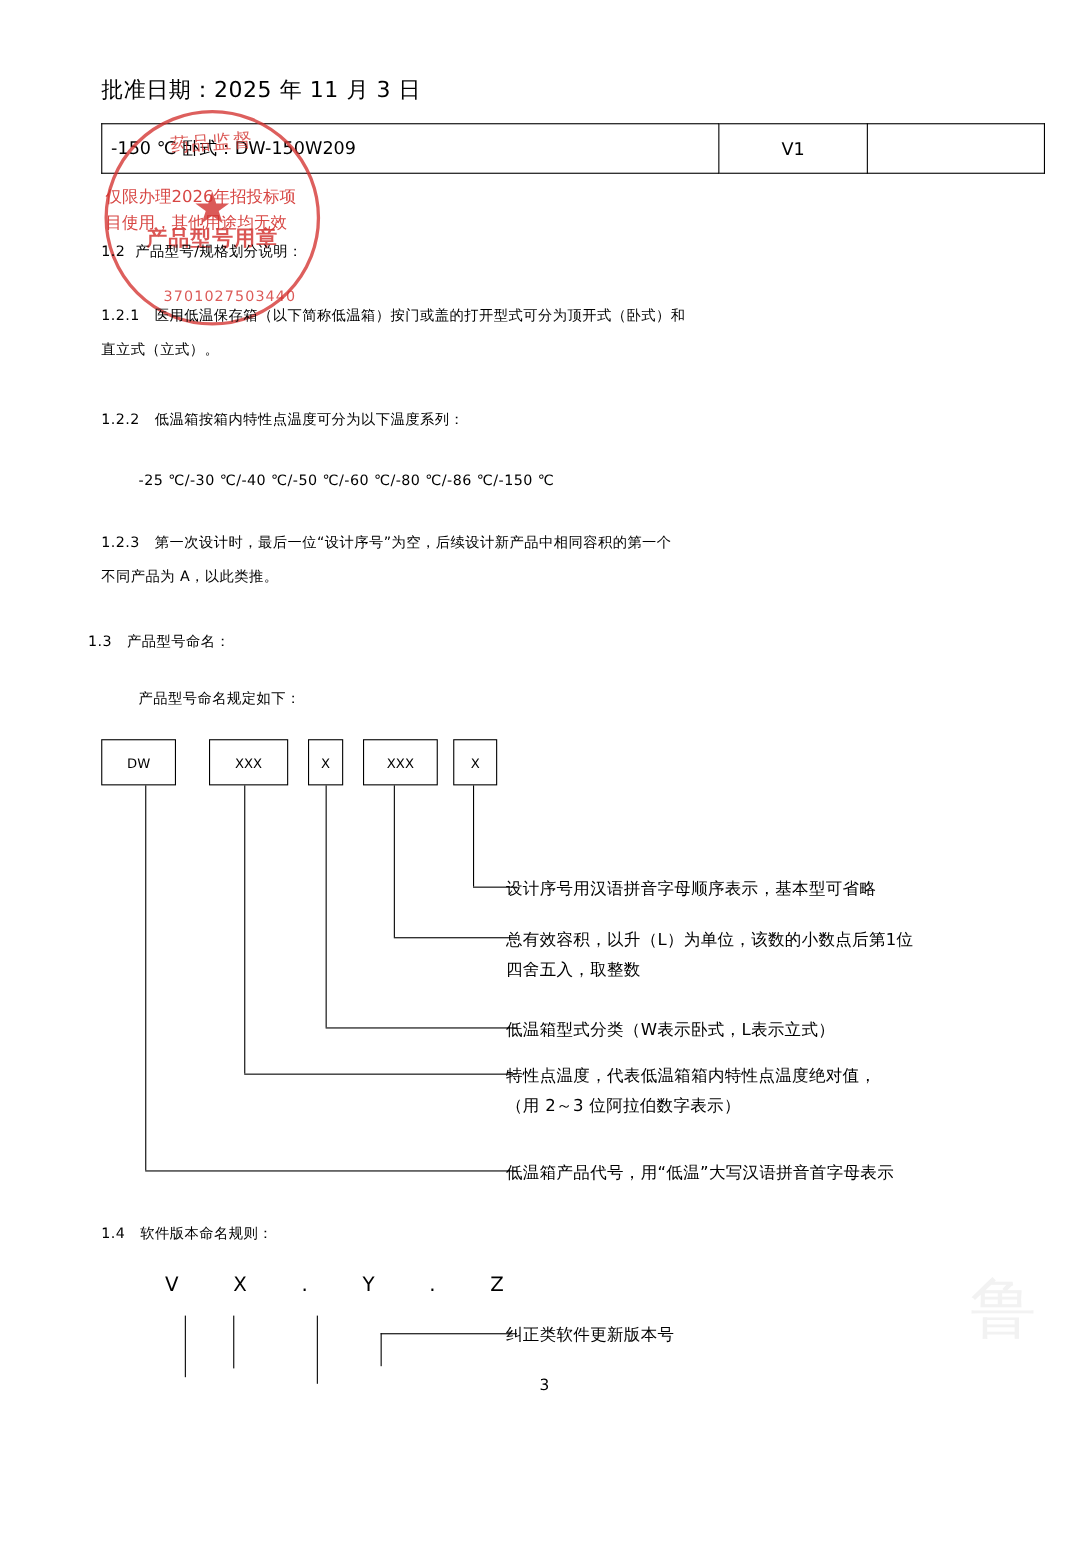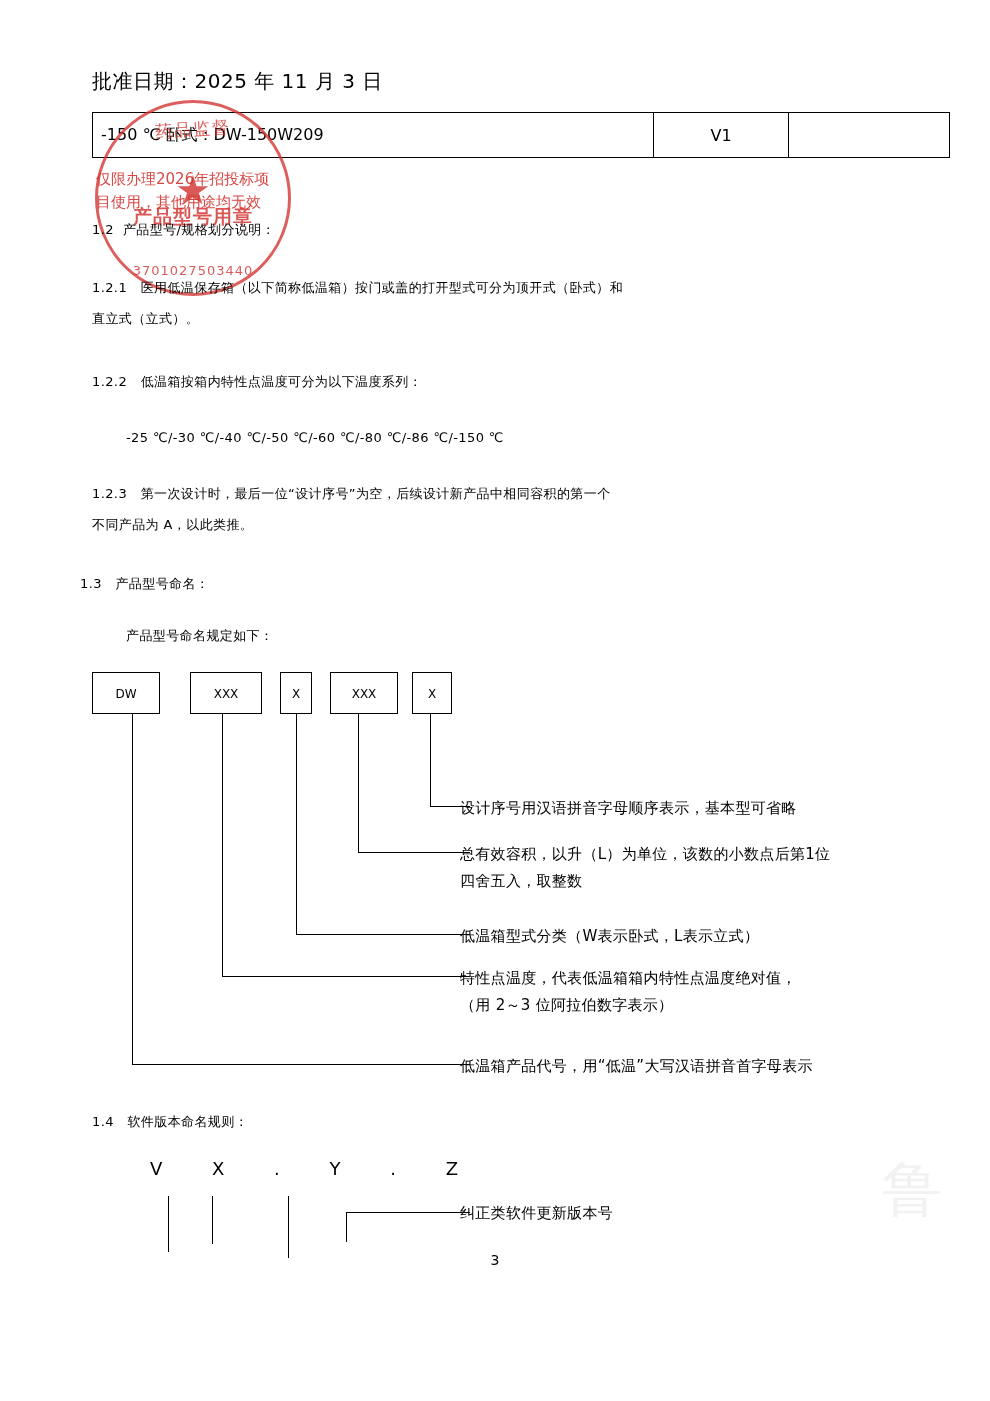--- a/index.html
+++ b/index.html
@@ -148,21 +148,21 @@
     width: 100%;
     text-align: center;
     font-size: 19px;
     color: #d3322f;
     opacity: .82;
     font-weight: bold;
     letter-spacing: 1px;
   }
   .stamp .arc-bottom {
     position: absolute;
-    left: 0; bottom: 18px;
+    left: 16px; bottom: 18px;
     width: 100%;
     text-align: center;
     font-size: 13px;
     color: #d3322f;
     opacity: .8;
     letter-spacing: 1px;
   }
   .stamp-note {
     position: absolute;
     left: 96px;

